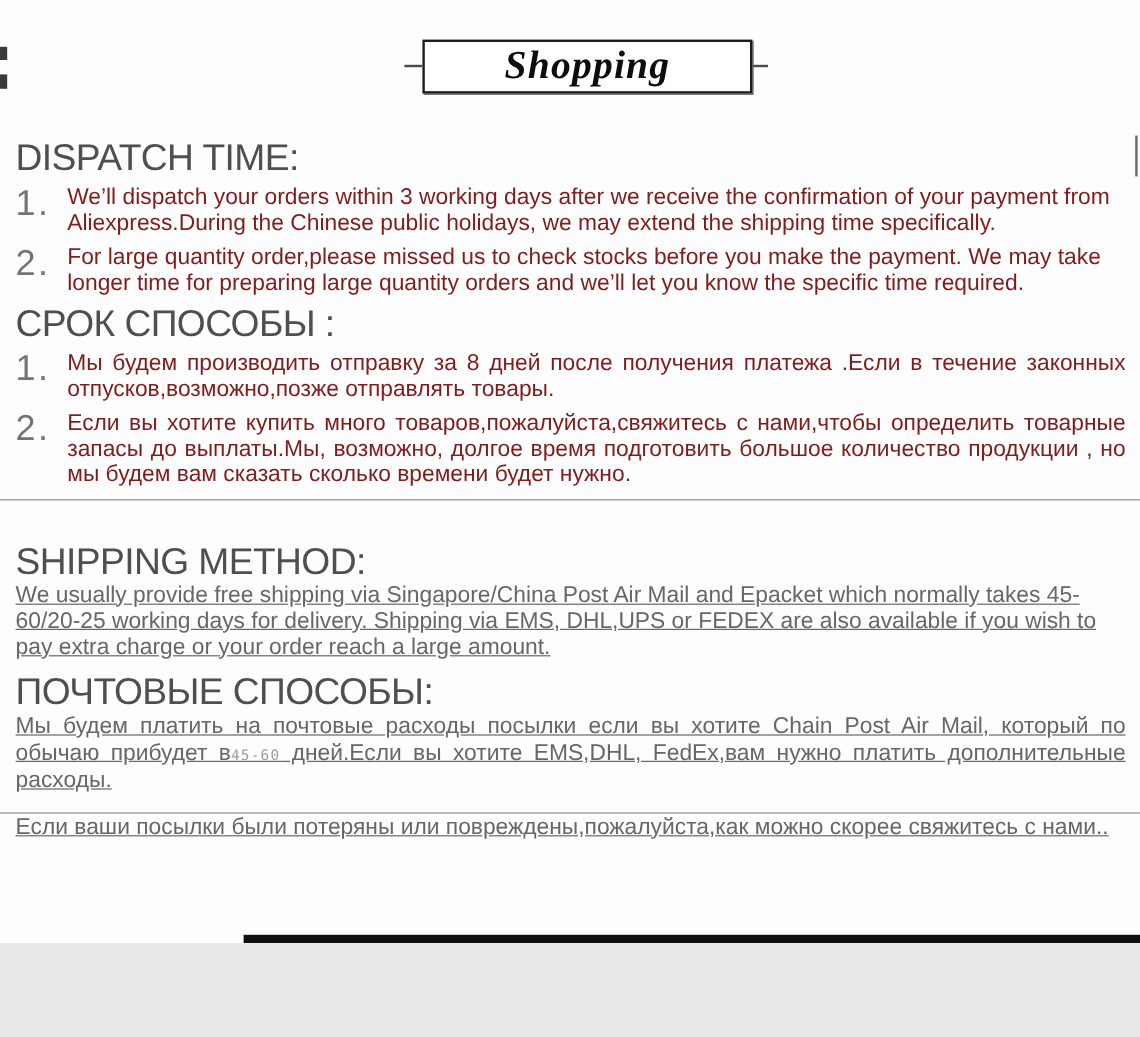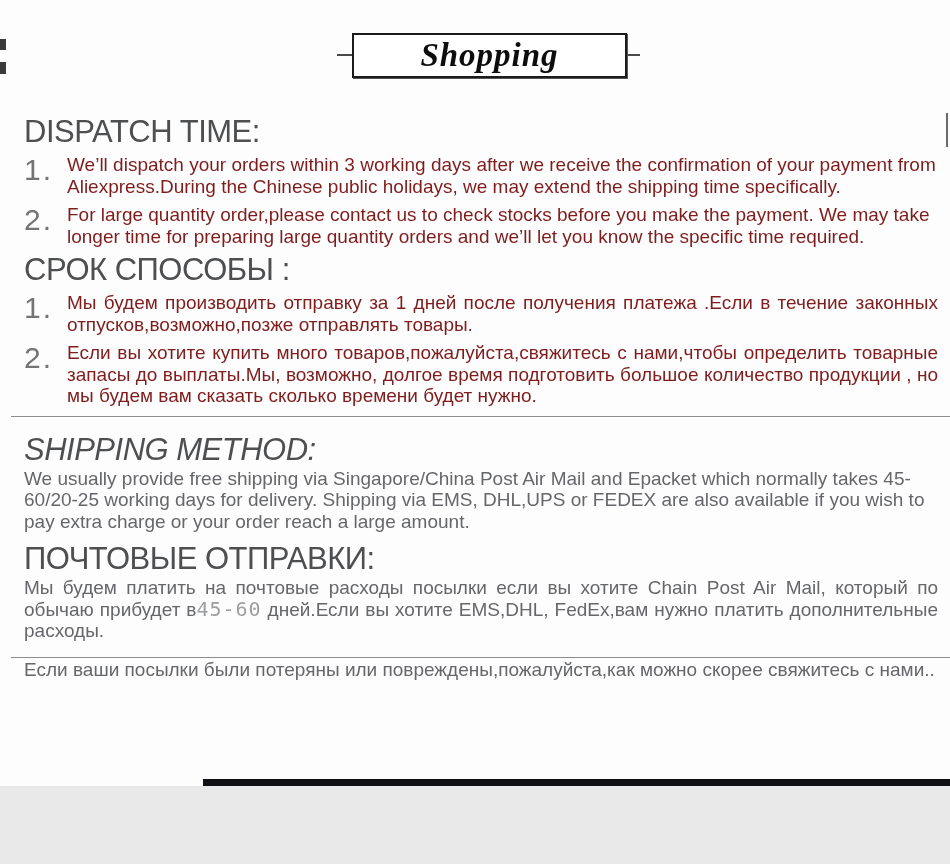--- a/index.html
+++ b/index.html
@@ -34,21 +34,21 @@
 
   
   .edge-mark { position:absolute; background:#3a3a3a; }
   .edge-mark.m1 { left:0; top:39px;  width:6px; height:11px; }
   .edge-mark.m2 { left:0; top:62px;  width:6px; height:12px; }
   .edge-tick-right { position:absolute; right:2px; top:113px; width:2px; height:34px; background:#6a6a6a; }
 
   
   .content {
     position:absolute; left:0; top:114px; right:0;
-    padding:0 12px 0 24px;
+    padding:0 12px 0 13px;
     box-sizing:border-box;
   }
 
   .section-heading {
     font-size:31px; line-height:35px;
     font-weight:400;
     color:#4e4f51;
     letter-spacing:-0.5px;
     margin:0;
   }
@@ -65,37 +65,38 @@
     font-size:19px; line-height:21.5px;
     color:#7f1d1d;
     padding-top:2px;
   }
   .num-text.justify { text-align:justify; }
 
   .body-para {
     font-size:19px; line-height:21.5px;
     color:#66676a;
     margin:1px 0 0 0;
+    text-decoration:underline;
   }
   .body-para.justify { text-align:justify; }
 
   .light-num {
     font-family:"DejaVu Sans Mono",monospace;
-    font-size:20px;
+    font-size:12px;
     color:#9d9ea0;
     letter-spacing:1px;
   }
 
   .divider {
     height:1px; background:#8d8d8d;
     margin:9px -12px 0 -13px; 
   }
   .divider.second { margin-top:15px; }
 
-  .sp-after-divider   { margin-top:15px;font-style:italic; }
+  .sp-after-divider   { margin-top:33px; }
   .sp-heading-gap     { margin-top:9px;  }
   .sp-china-heading   { margin-top:13px; }
   .sp-ru-final        { }
 
   .bottom-bar {
     position:absolute; left:203px; right:0; bottom:0;
     height:7px; background:#101014;
   }
 </style>
 </head>
@@ -116,40 +117,40 @@
   <div class="content">
 
     <h2 class="section-heading">DISPATCH TIME:</h2>
 
     <div class="num-item">
       <span class="num-marker">1.</span>
       <span class="num-text">We’ll dispatch your orders within 3 working days after we receive the confirmation of your payment from Aliexpress.During the Chinese public holidays, we may extend the shipping time specifically.</span>
     </div>
     <div class="num-item">
       <span class="num-marker">2.</span>
-      <span class="num-text">For large quantity order,please contact us to check stocks before you make the payment. We may take longer time for preparing large quantity orders and we’ll let you know the specific time required.</span>
+      <span class="num-text">For large quantity order,please missed us to check stocks before you make the payment. We may take longer time for preparing large quantity orders and we’ll let you know the specific time required.</span>
     </div>
 
     <h2 class="section-heading">СРОК СПОСОБЫ :</h2>
 
     <div class="num-item">
       <span class="num-marker">1.</span>
-      <span class="num-text justify">Мы будем производить отправку за 1 дней после получения платежа .Если  в течение законных отпусков,возможно,позже отправлять товары.</span>
+      <span class="num-text justify">Мы будем производить отправку за 8 дней после получения платежа .Если  в течение законных отпусков,возможно,позже отправлять товары.</span>
     </div>
     <div class="num-item">
       <span class="num-marker">2.</span>
       <span class="num-text justify">Если вы хотите купить много товаров,пожалуйста,свяжитесь с нами,чтобы определить товарные запасы до выплаты.Мы, возможно, долгое время подготовить большое количество продукции , но мы будем вам сказать сколько времени будет нужно.</span>
     </div>
 
     <div class="divider"></div>
 
     <h2 class="section-heading sp-after-divider">SHIPPING METHOD:</h2>
     <p class="body-para">We usually provide free shipping via Singapore/China Post Air Mail and Epacket which normally takes 45-60/20-25 working days for delivery. Shipping via EMS, DHL,UPS or FEDEX are also available if you wish to pay extra charge or your order reach a large amount.</p>
 
-    <h2 class="section-heading sp-heading-gap">ПОЧТОВЫЕ ОТПРАВКИ:</h2>
+    <h2 class="section-heading sp-heading-gap">ПОЧТОВЫЕ СПОСОБЫ:</h2>
     <p class="body-para justify"><span>Мы будем платить на  почтовые расходы посылки  если вы хотите  Chain Post Air Mail, который по обычаю прибудет в</span><span class="light-num">45-60</span><span> дней.Если вы хотите EMS,DHL, FedEx,вам нужно платить дополнительные расходы.</span></p>
 
     <div class="divider second"></div>
 
     <p class="body-para justify sp-ru-final">Если ваши посылки были потеряны или повреждены,пожалуйста,как можно скорее свяжитесь с нами..</p>
 
   </div>
 
   <div class="bottom-bar"></div>
 

